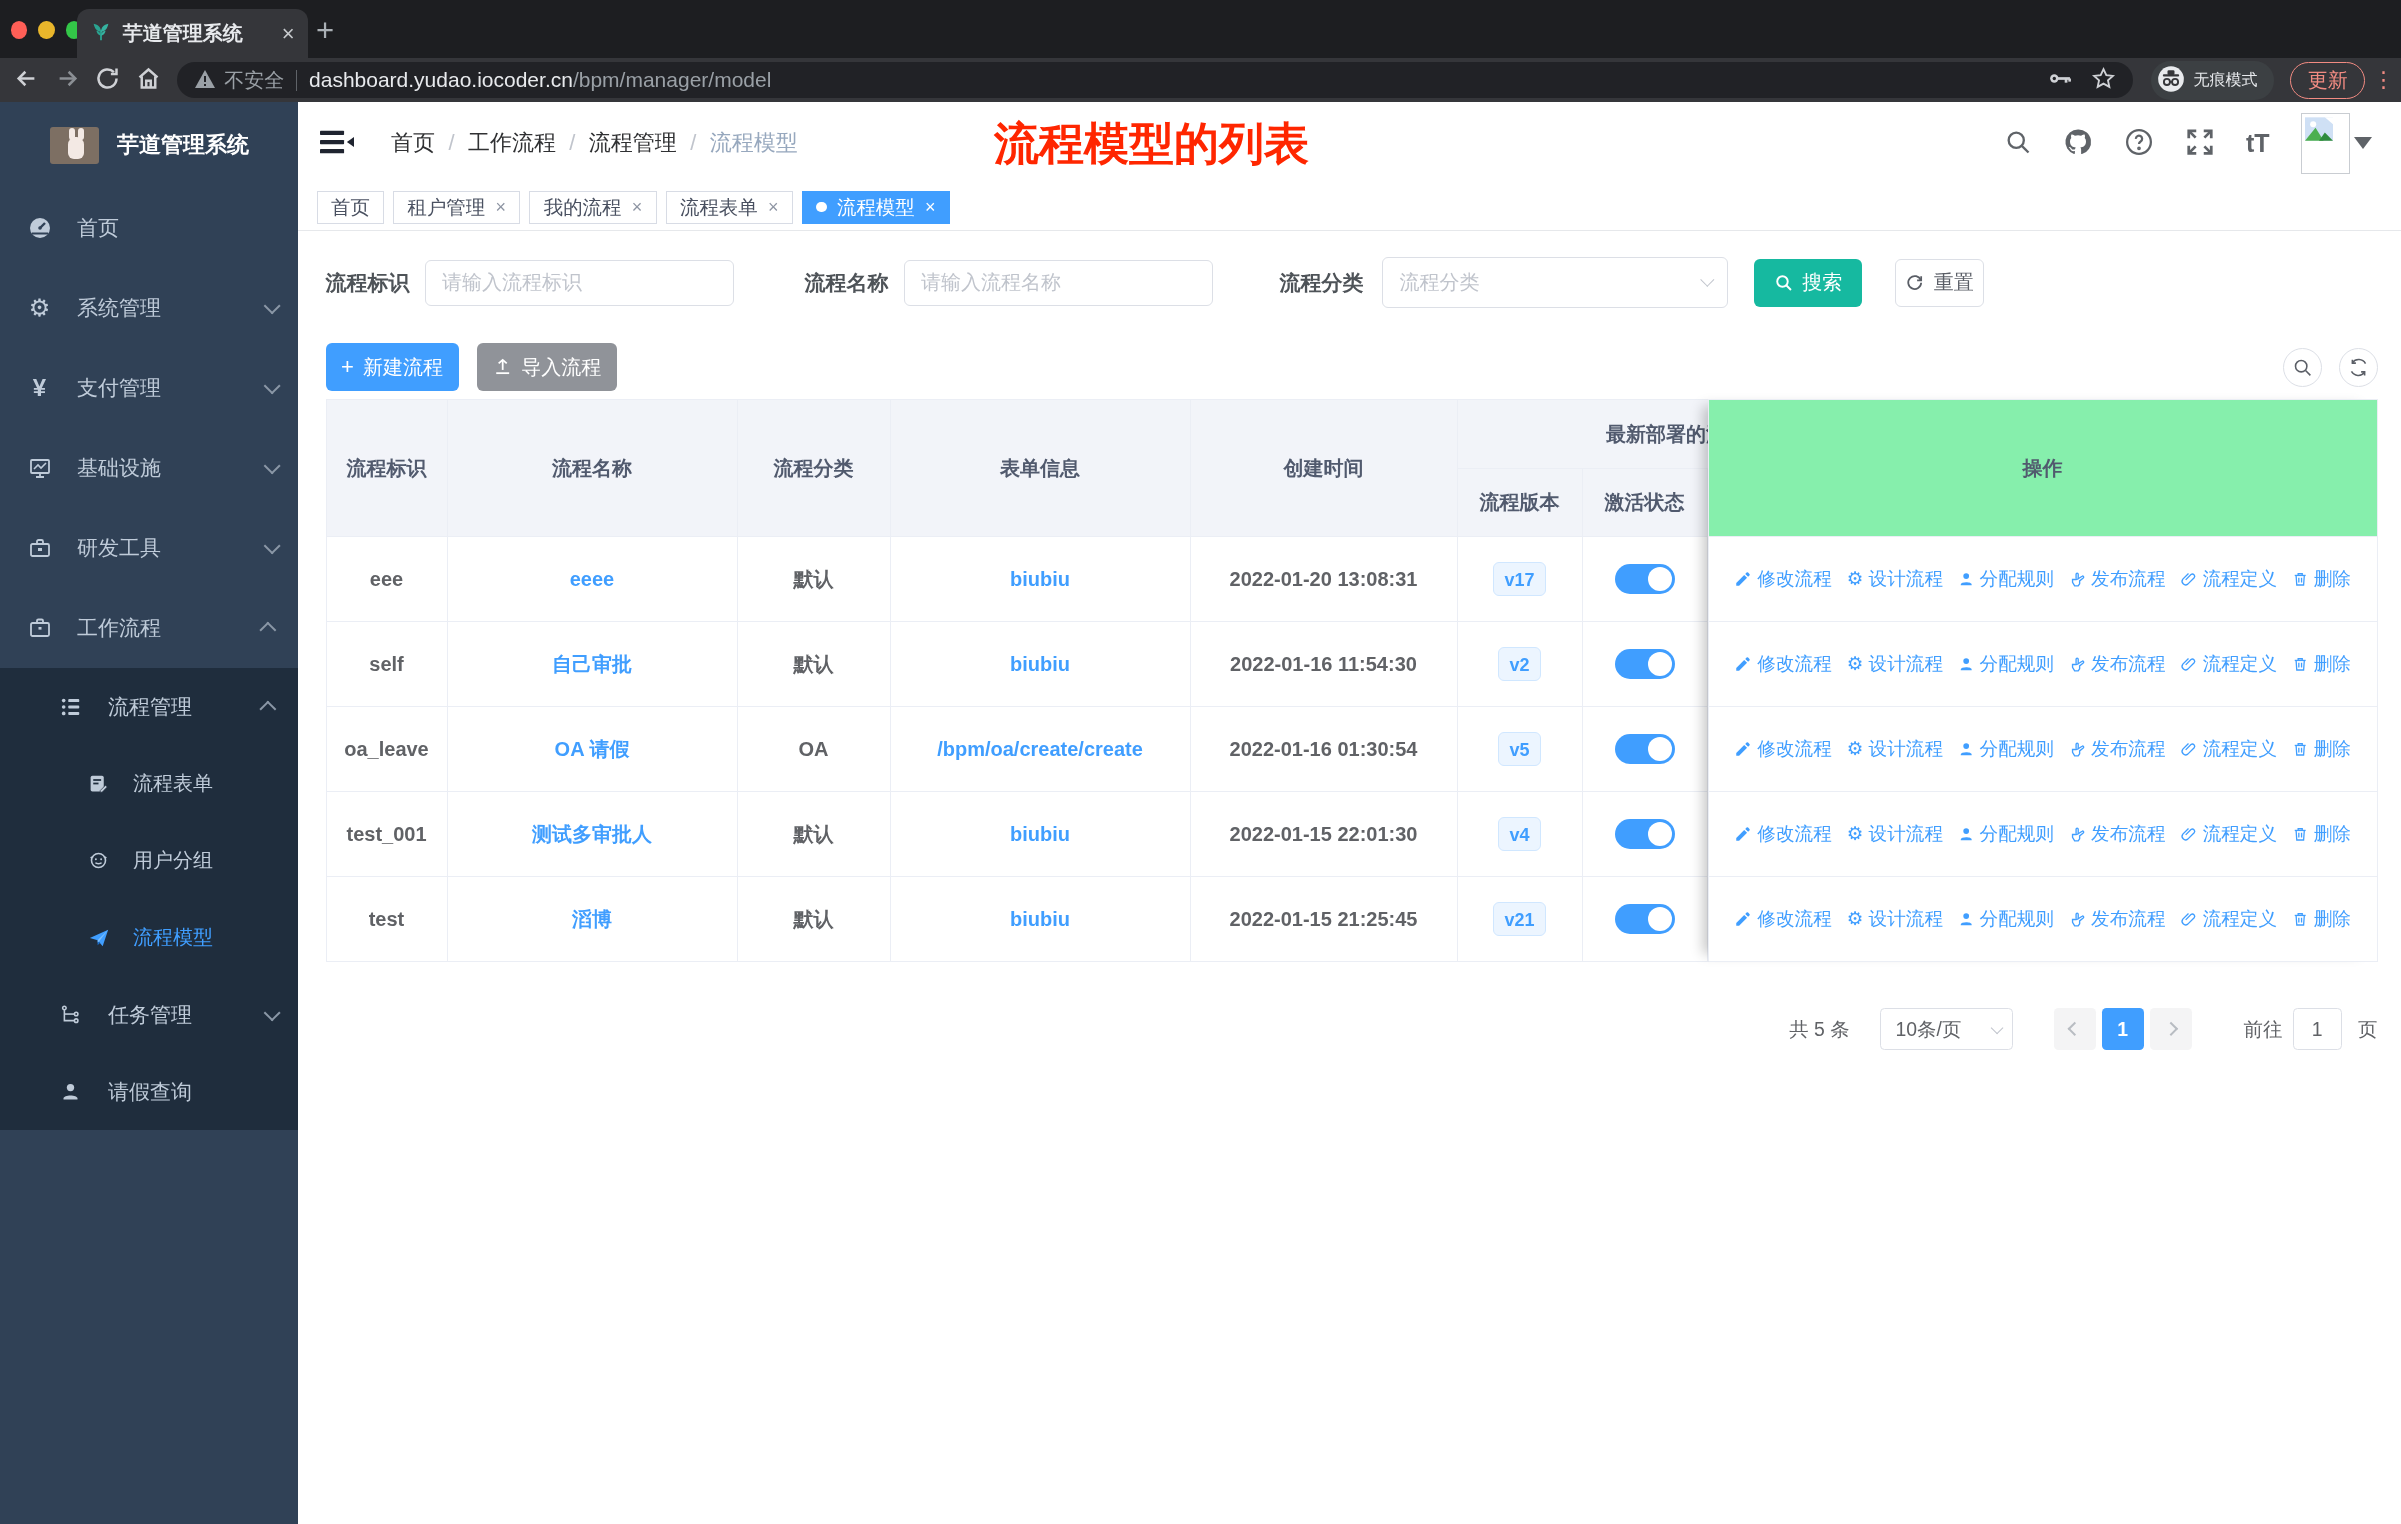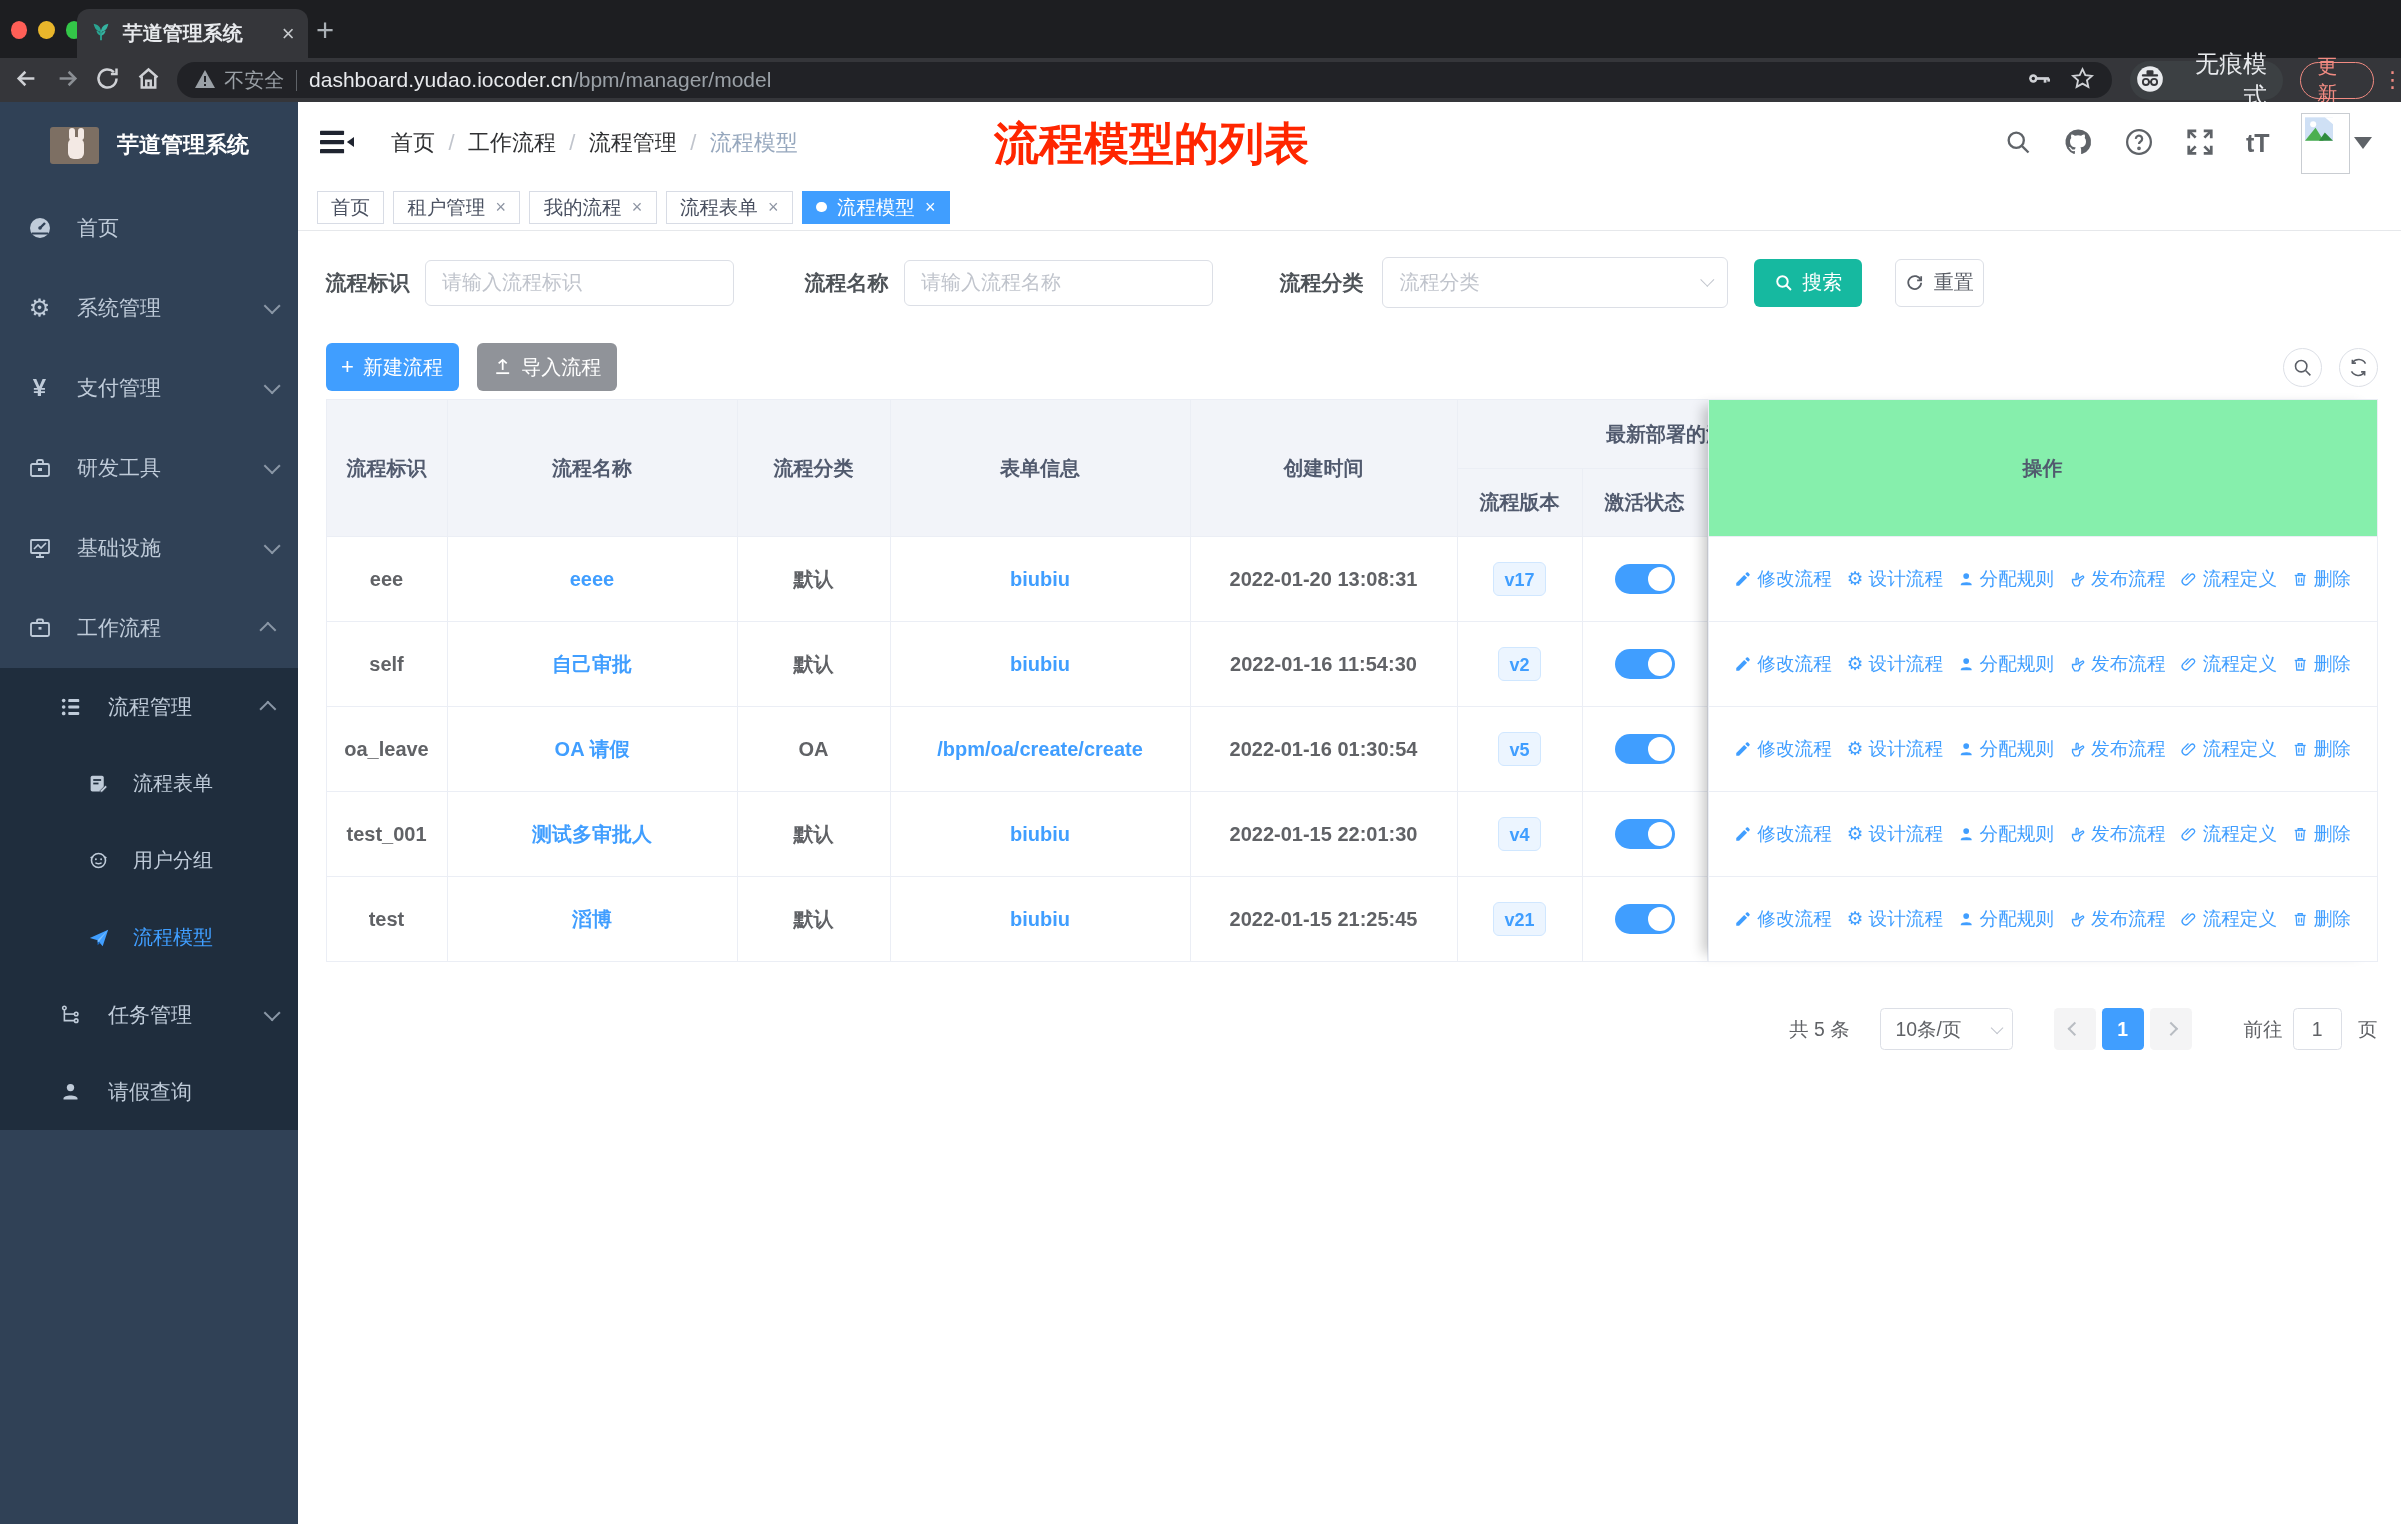--- a/index.html
+++ b/index.html
@@ -17,21 +17,21 @@
   .newtab{position:absolute;left:316px;top:13.4px;color:#aab0b5;font-size:31px;font-weight:300;}
   .toolbar{position:absolute;left:0;top:58px;width:100%;height:44px;background:#35363a;display:flex;align-items:center;}
   .navico{margin-left:13.4px;flex:0 0 auto;}
   .urlpill{height:36px;background:#212226;border-radius:18px;margin-left:15px;display:flex;align-items:center;padding:0 16.4px;width:1956px;}
   .sec-label{color:#9aa0a6;font-size:20px;margin-left:7.4px;}
   .pill-div{width:0.7px;height:21px;background:#5f6368;margin:0 12px;}
   .url-host{color:#e8eaed;font-size:21px;}
   .url-path{color:#9aa0a6;font-size:21px;}
   .pill-right{margin-left:auto;display:flex;align-items:center;gap:19.4px;}
   .incog{display:flex;align-items:center;gap:9px;background:#3c4043;border-radius:21px;height:39px;padding:0 16.4px 0 6px;margin-left:18px;}
-  .incog-txt{color:#e8eaed;font-size:24px;text-align:right;}
+  .incog-txt{color:#e8eaed;font-size:16px;}
   .update-btn{margin-left:16.4px;border:1.5px solid #f28b82;color:#f28b82;font-size:20px;border-radius:21px;height:37px;display:flex;align-items:center;padding:0 16.4px;}
   .kebab{color:#f28b82;font-size:22px;letter-spacing:0;margin:0 10.4px 0 7.4px;line-height:0.55;text-align:center;width:9px;}
 
   
   .app{position:absolute;left:0;top:102px;width:2401px;height:1423px;display:flex;}
   .sidebar{width:298px;background:#304156;flex:0 0 auto;color:#bfcbd9;}
   .logo-row{height:86px;display:flex;align-items:center;padding-left:50px;}
   .logo-img{width:49px;height:37px;border-radius:3px;background:#7d6f63;position:relative;overflow:hidden;}
   .logo-img:before{content:"";position:absolute;left:18px;top:10.4px;width:16.4px;height:22px;background:#f3e9e4;border-radius:7.4px 7.4px 6px 6px;}
   .logo-img:after{content:"";position:absolute;left:19.4px;top:1.5px;width:5.2px;height:12px;background:#f3e9e4;border-radius:3px;box-shadow:9px 0 0 #f3e9e4;}
@@ -244,38 +244,38 @@
 
       <div class="mi">
         <span class="micon" style="font-weight:700;">¥</span>
         <span class="lbl">支付管理</span>
         <span class="chev"></span>
       </div>
 
       <div class="mi">
         <span class="micon">
           <svg width="24" height="24" viewBox="0 0 24 24" fill="none" stroke="#bfcbd9" stroke-width="1.8">
+              <rect x="3" y="4" width="18" height="13" rx="1"></rect>
+              <path d="M6 13l4-4 3 3 5-5" stroke-width="1.6"></path>
+              <path d="M12 17v4M8 21h8"></path>
+            </svg>
+        </span>
+        <span class="lbl">基础设施</span>
+        <span class="chev"></span>
+      </div>
+
+      <div class="mi">
+        <span class="micon">
+          <svg width="24" height="24" viewBox="0 0 24 24" fill="none" stroke="#bfcbd9" stroke-width="1.8">
               <rect x="3" y="8" width="18" height="12" rx="1.5"></rect>
               <path d="M9 8V5.5A1.5 1.5 0 0 1 10.5 4h3A1.5 1.5 0 0 1 15 5.5V8"></path>
               <rect x="10" y="12" width="4" height="3" fill="#bfcbd9" stroke="none"></rect>
             </svg>
         </span>
         <span class="lbl">研发工具</span>
-        <span class="chev"></span>
-      </div>
-
-      <div class="mi">
-        <span class="micon">
-          <svg width="24" height="24" viewBox="0 0 24 24" fill="none" stroke="#bfcbd9" stroke-width="1.8">
-              <rect x="3" y="4" width="18" height="13" rx="1"></rect>
-              <path d="M6 13l4-4 3 3 5-5" stroke-width="1.6"></path>
-              <path d="M12 17v4M8 21h8"></path>
-            </svg>
-        </span>
-        <span class="lbl">基础设施</span>
         <span class="chev"></span>
       </div>
 
       <div class="mi">
         <span class="micon">
           <svg width="24" height="24" viewBox="0 0 24 24" fill="none" stroke="#bfcbd9" stroke-width="1.8">
               <rect x="3" y="7" width="18" height="13" rx="1.5"></rect>
               <path d="M9 7V4.8A1.3 1.3 0 0 1 10.3 3.5h3.4A1.3 1.3 0 0 1 15 4.8V7"></path>
               <rect x="10.5" y="11" width="3" height="2.6" fill="#bfcbd9" stroke="none"></rect>
             </svg>

